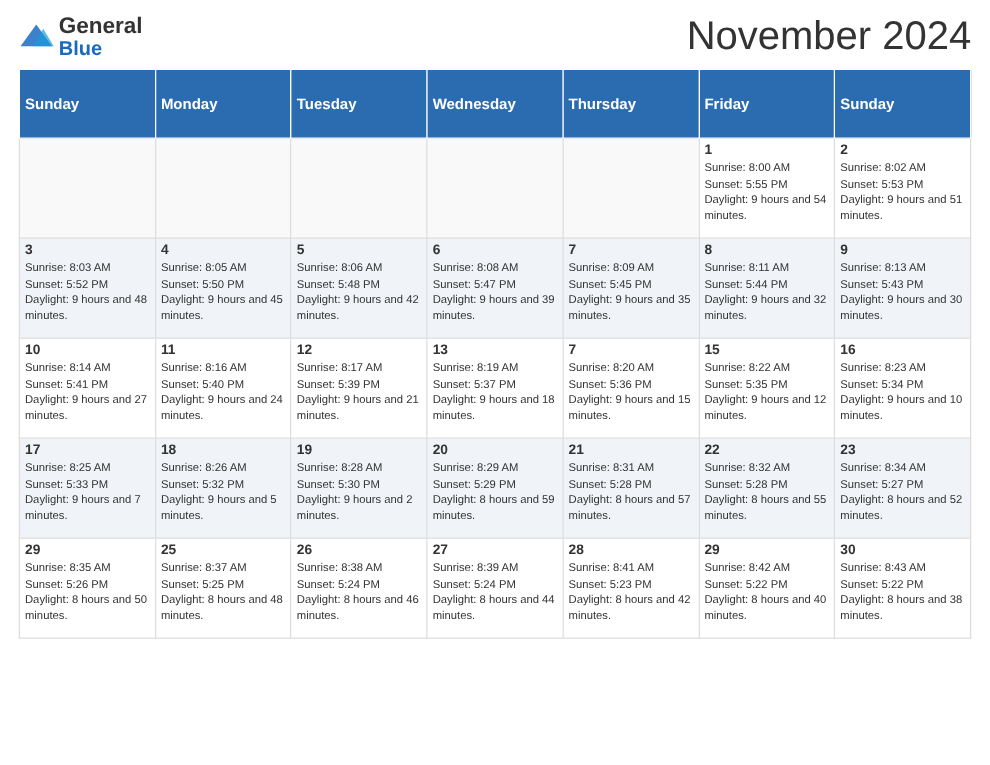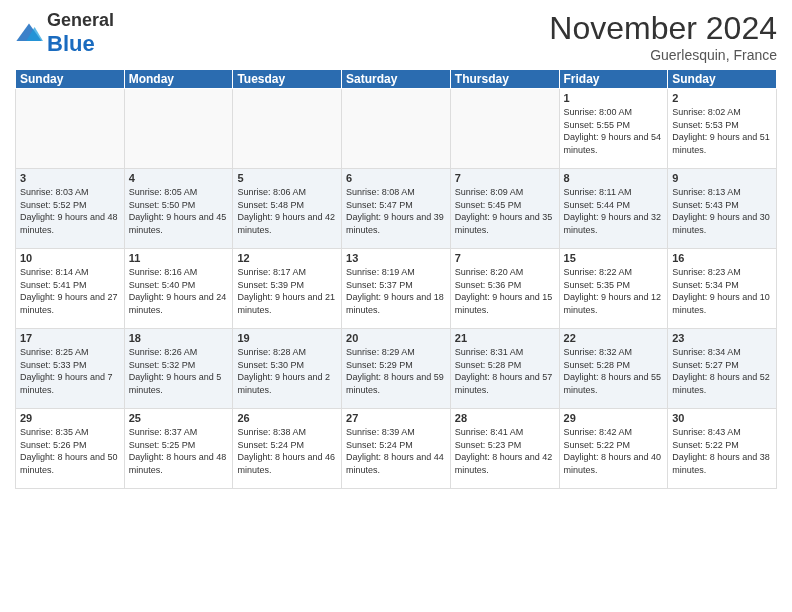--- a/index.html
+++ b/index.html
@@ -44,21 +44,21 @@
     table {
       width: 100%;
       border-collapse: collapse;
       table-layout: fixed;
     }
     th {
       background-color: #2b6cb0;
       color: #fff;
       font-size: 12px;
       font-weight: bold;
-      padding: 2px 4px;
+      padding: 20px 4px;
       text-align: left;
       border: 1px solid #fff;
     }
     td {
       vertical-align: top;
       border: 1px solid #ddd;
       padding: 3px 4px;
       font-size: 9.5px;
       color: #333;
       height: 80px;
@@ -87,36 +87,35 @@
 
 <div class="container">
   <div class="header-row">
     <div class="logo">
       <svg class="logo-icon" viewBox="0 0 40 40" xmlns="http://www.w3.org/2000/svg">
         <polygon points="20,5 38,30 2,30" fill="#1a6bbf" opacity="0.85"></polygon>
         <polygon points="28,10 40,30 16,30" fill="#1a9bdc" opacity="0.7"></polygon>
       </svg>
       <div>
         <span style="font-size:18px;font-weight:bold;color:#333;">General</span><br>
-        <span style="font-size:22px;font-weight:bold;color:#1a6bbf;">Blue</span>
+        <span style="font-size:16px;font-weight:bold;color:#1a6bbf;">Blue</span>
       </div>
     </div>
     <div class="title-section">
       <div class="month-title">November 2024</div>
-      <div class="location">Guerlesquin, France</div>
     </div>
   </div>
 
   <table>
     <thead>
       <tr>
         <th>Sunday</th>
         <th>Monday</th>
         <th>Tuesday</th>
-        <th>Saturday</th>
+        <th>Wednesday</th>
         <th>Thursday</th>
         <th>Friday</th>
         <th>Sunday</th>
       </tr>
     </thead>
     <tbody id="calendar-body">
     <tr>
           <td class="empty"></td>
           <td class="empty"></td>
           <td class="empty"></td>

